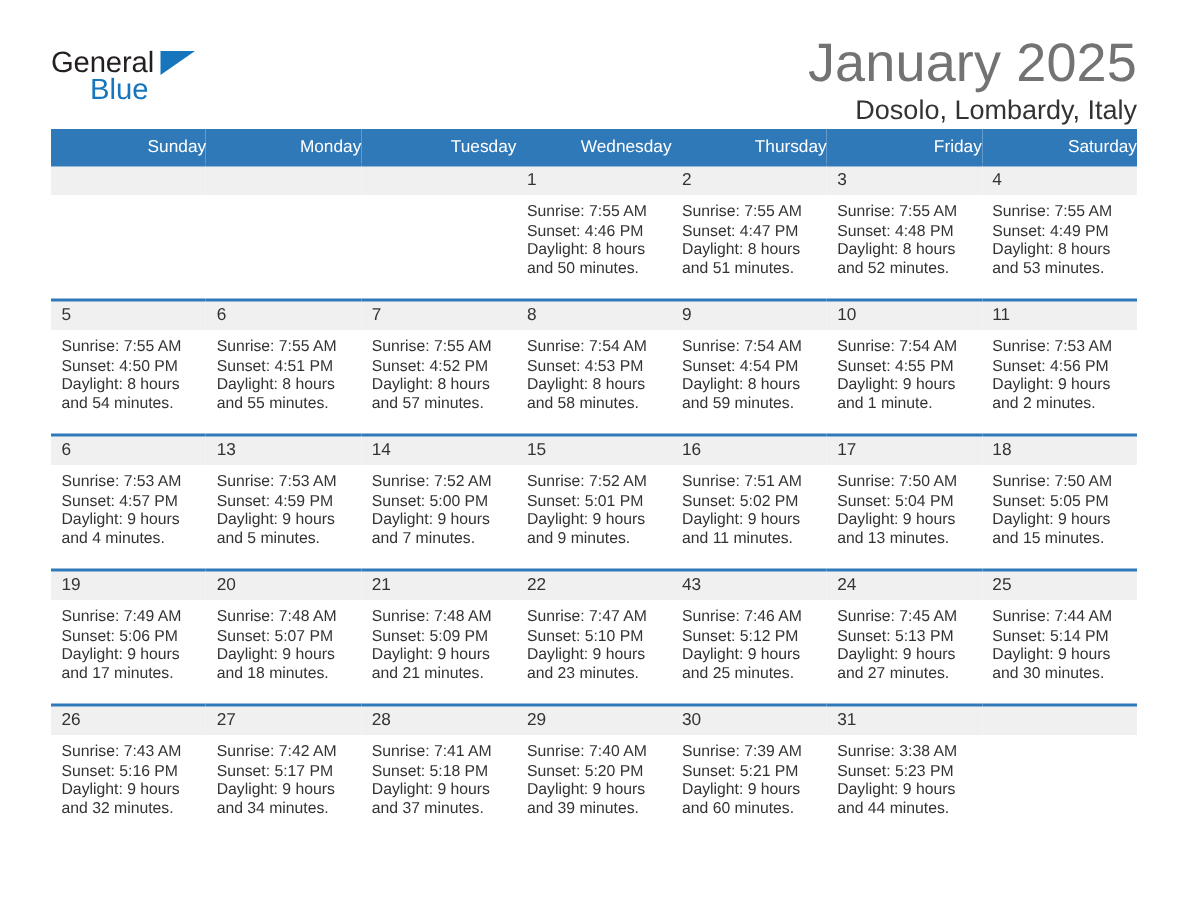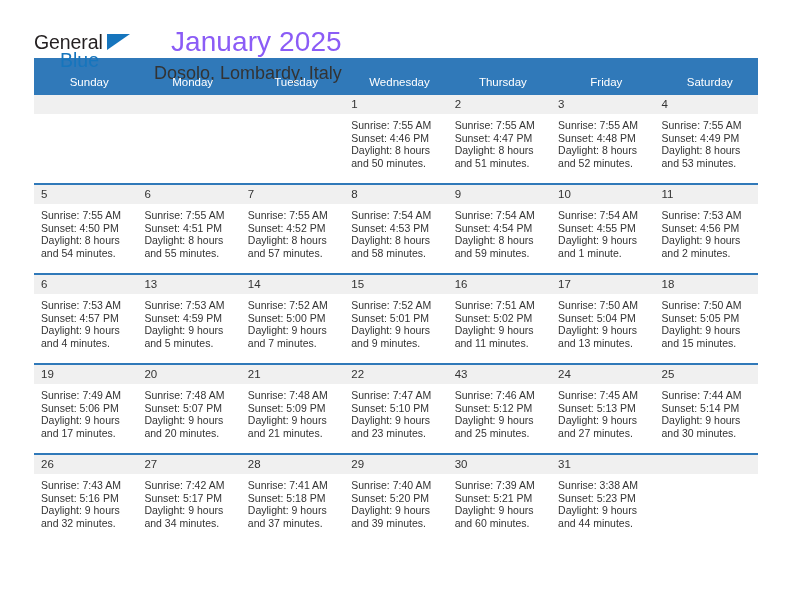--- a/index.html
+++ b/index.html
@@ -19,23 +19,23 @@
     width: 792px;
     height: 612px;
     box-sizing: border-box;
     padding: 0 34px;
   }
 
   
   .header {
     display: flex;
     align-items: flex-start;
-    justify-content: flex-start;
+    justify-content: space-between;
     padding-top: 26px;
-    height: 58px;
+    height: 86px;
     box-sizing: border-box;
   }
   .brand {
     position: relative;
     width: 120px;
     padding-top: 6px;
   }
   .brand-line1 {
     font-size: 19.5px;
     color: #231f20;
@@ -57,22 +57,22 @@
     width: 0;
     height: 0;
     border-left: 23px solid #1675bd;
     border-bottom: 16px solid transparent;
   }
   .title-block {
     text-align: right;
     padding-top: 0px;
   }
   .month-title {
-    font-size: 28px;
-    color: #8b5cf6;
+    font-size: 36px;
+    color: #737373;
     line-height: 32px;
     font-weight: normal;
     letter-spacing: 0.1px;
   }
   .location {
     font-size: 18px;
     color: #333333;
     line-height: 20px;
     margin-top: 5px;
   }
@@ -81,22 +81,22 @@
   .calendar {
     width: 724px;
     border-collapse: collapse;
     table-layout: fixed;
   }
   .calendar thead th {
     background: #3079b9;
     color: #ffffff;
     font-size: 11.5px;
     font-weight: normal;
-    text-align: center;
-    padding: 18px 0 5px 7px;
+    text-align: right;
+    padding: 6px 0 5px 7px;
     height: 21px;
     box-sizing: border-box;
   }
   .calendar td {
     width: 103.4px;
     vertical-align: top;
     padding: 0;
     border: 0;
   }
   .week-row td {
@@ -387,21 +387,21 @@
               </div>
             </div>
           </td>
           <td class="">
             <div class="cell-inner">
               <div class="daynum">20</div>
               <div class="info">
                 <div>Sunrise: 7:48 AM</div>
                 <div>Sunset: 5:07 PM</div>
                 <div>Daylight: 9 hours</div>
-                <div>and 20 minutes.</div>
+                <div>and 18 minutes.</div>
               </div>
             </div>
           </td>
           <td class="">
             <div class="cell-inner">
               <div class="daynum">21</div>
               <div class="info">
                 <div>Sunrise: 7:48 AM</div>
                 <div>Sunset: 5:09 PM</div>
                 <div>Daylight: 9 hours</div>

